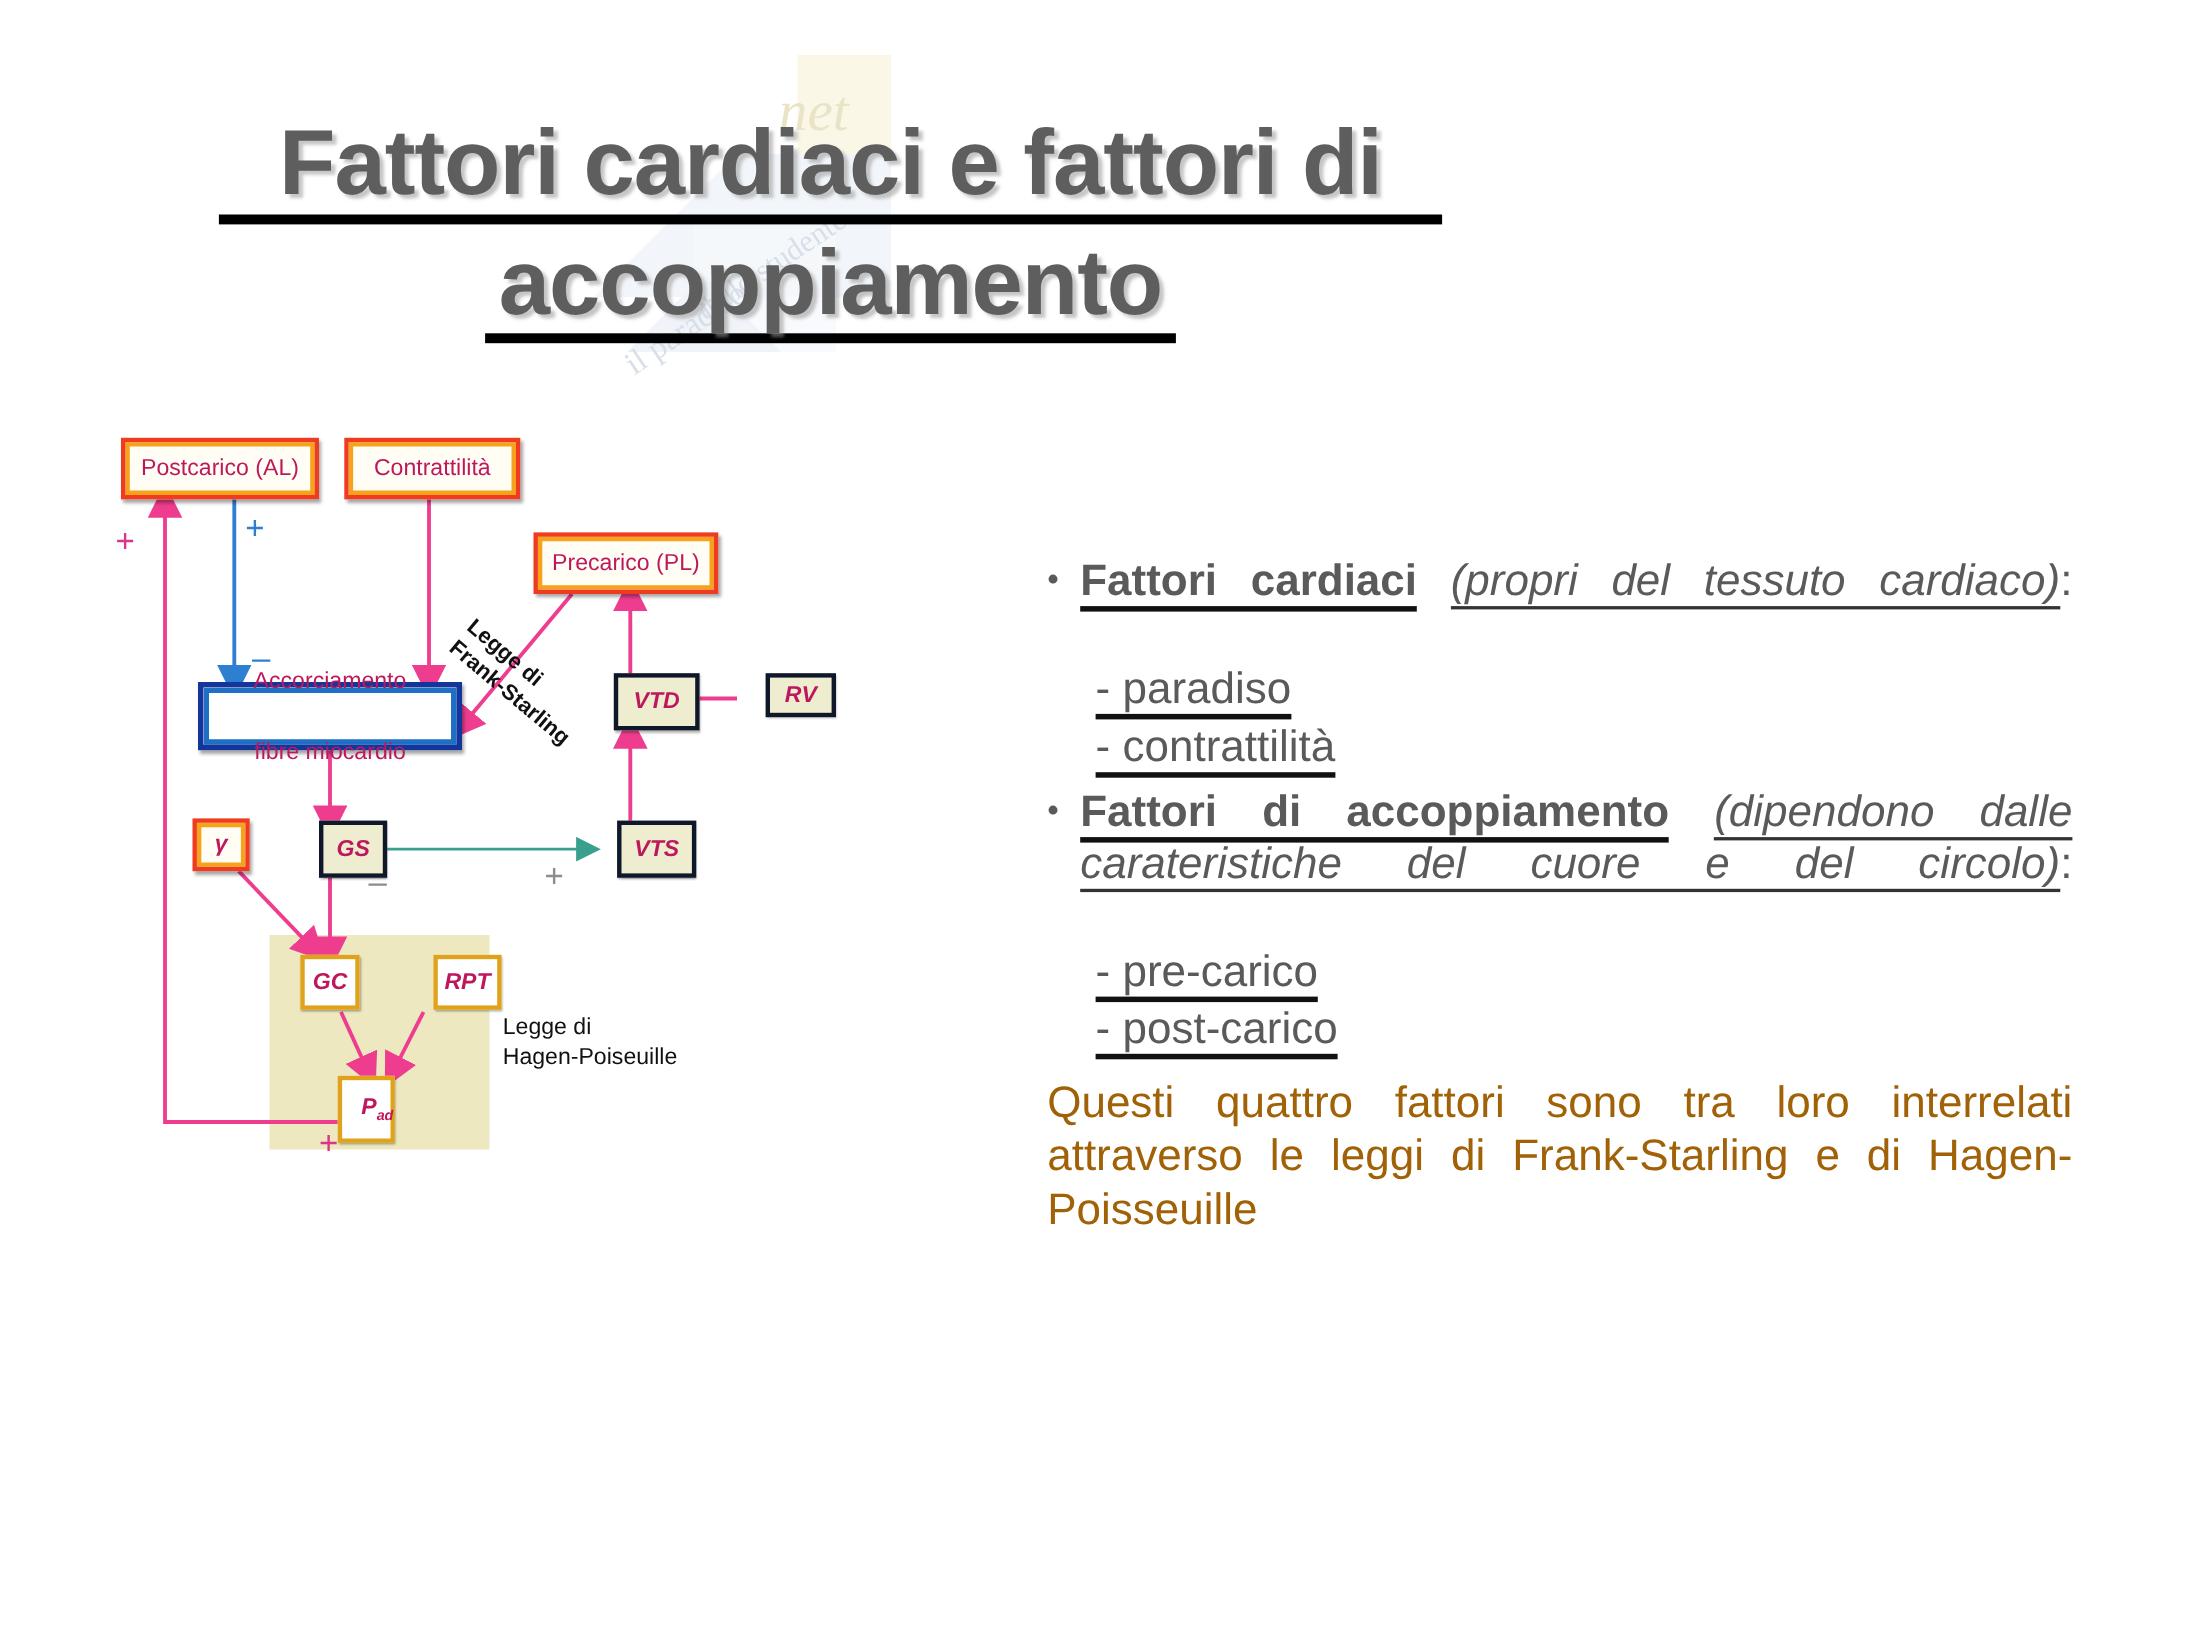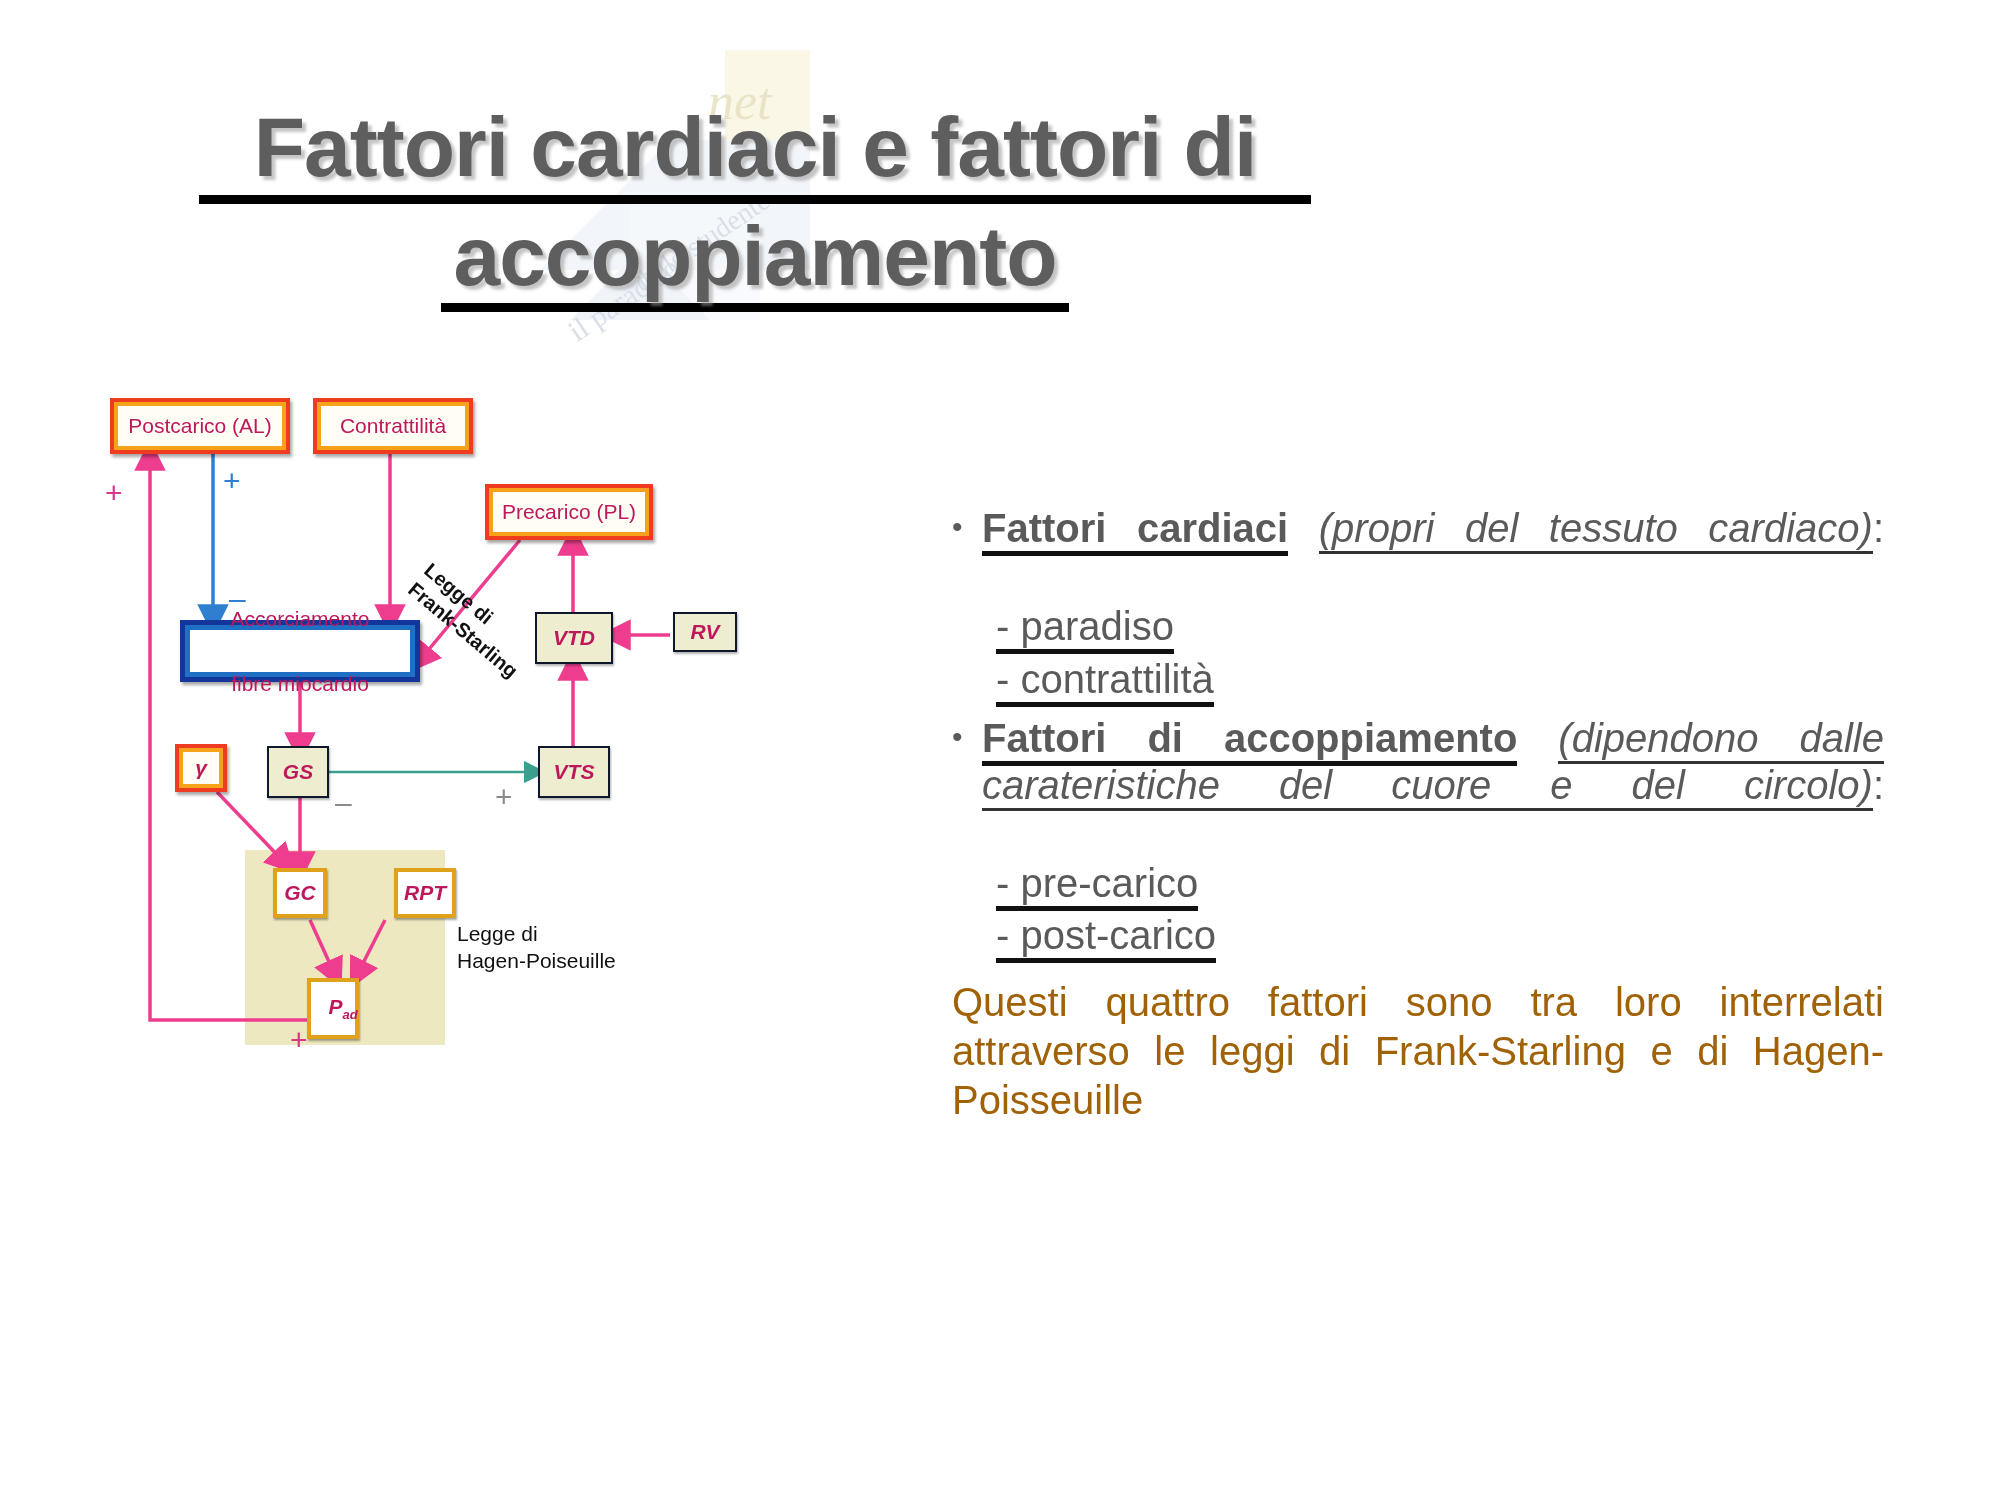--- a/index.html
+++ b/index.html
@@ -81,23 +81,24 @@
     box-shadow:inset 0 0 0 5px #1f6fc4, 2px 3px 3px rgba(0,0,0,.35);
     background:#ffffff;
     gap:41px;
   }
   .box-gold{
     border:4px solid #e0a21a;
     box-shadow:1px 2px 2px rgba(0,0,0,.35);
     background:#ffffff;
   }
   .box-cream{
-    border:2px solid #0f172a;
+    border:4px solid #0f172a;
     background:#efedcf;
     box-shadow:1px 2px 2px rgba(0,0,0,.3);
+    margin-left:23px;
   }
   .lbl-box{font-size:21px;}
   .lbl-small{font-size:21px;font-style:italic;font-weight:bold;}
   .sign{
     position:absolute;
     font-size:30px;
     font-family:"Liberation Sans", sans-serif;
     line-height:1;
   }
   .sign.pink{color:#d9368a;}

